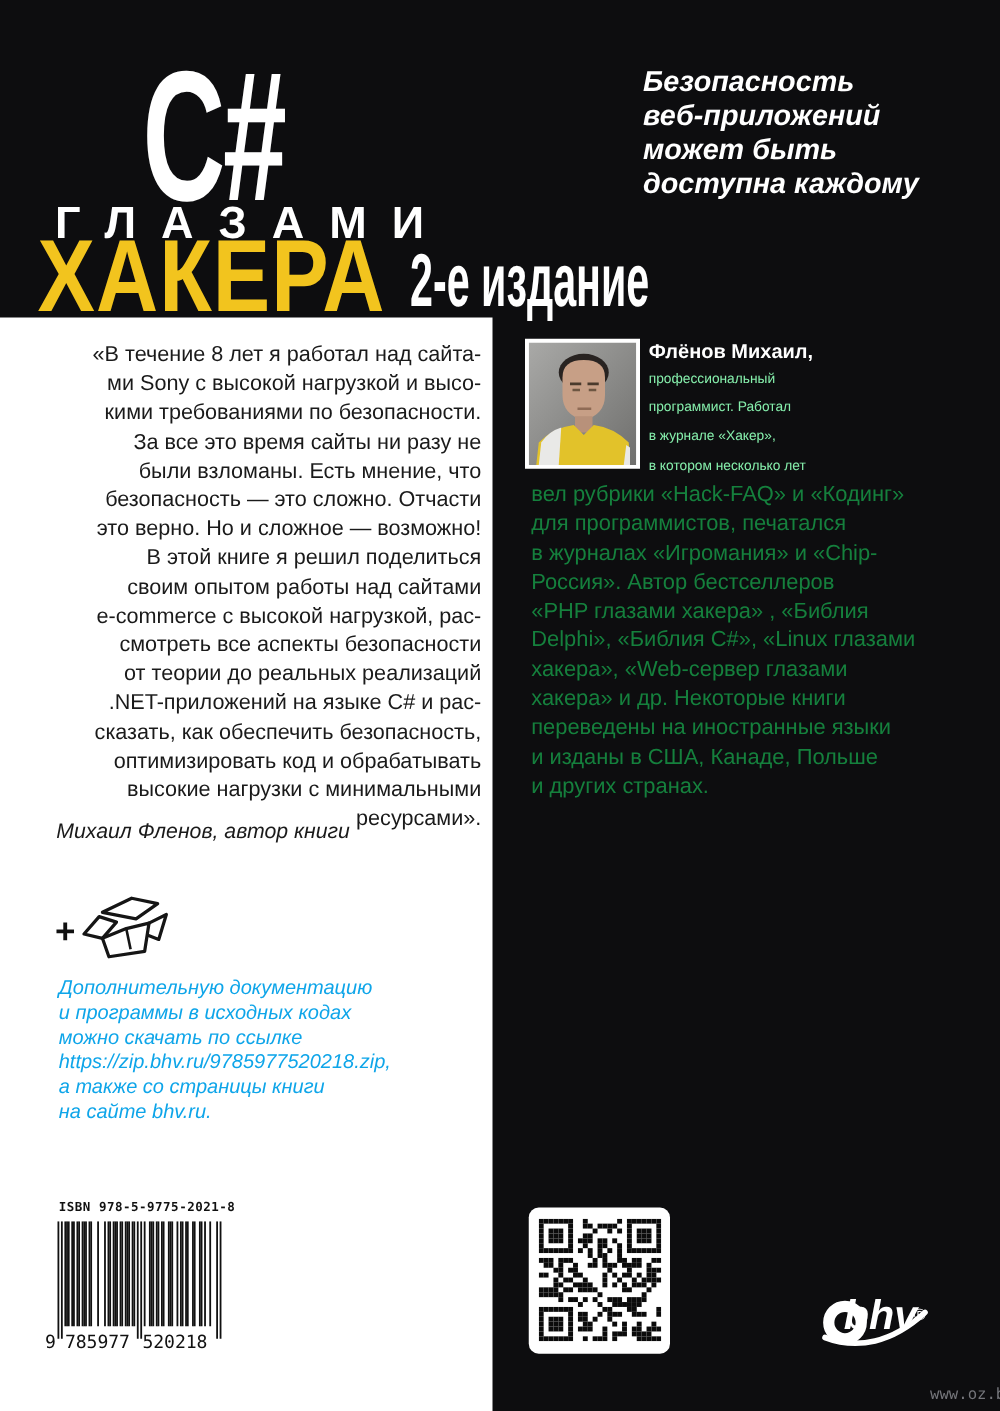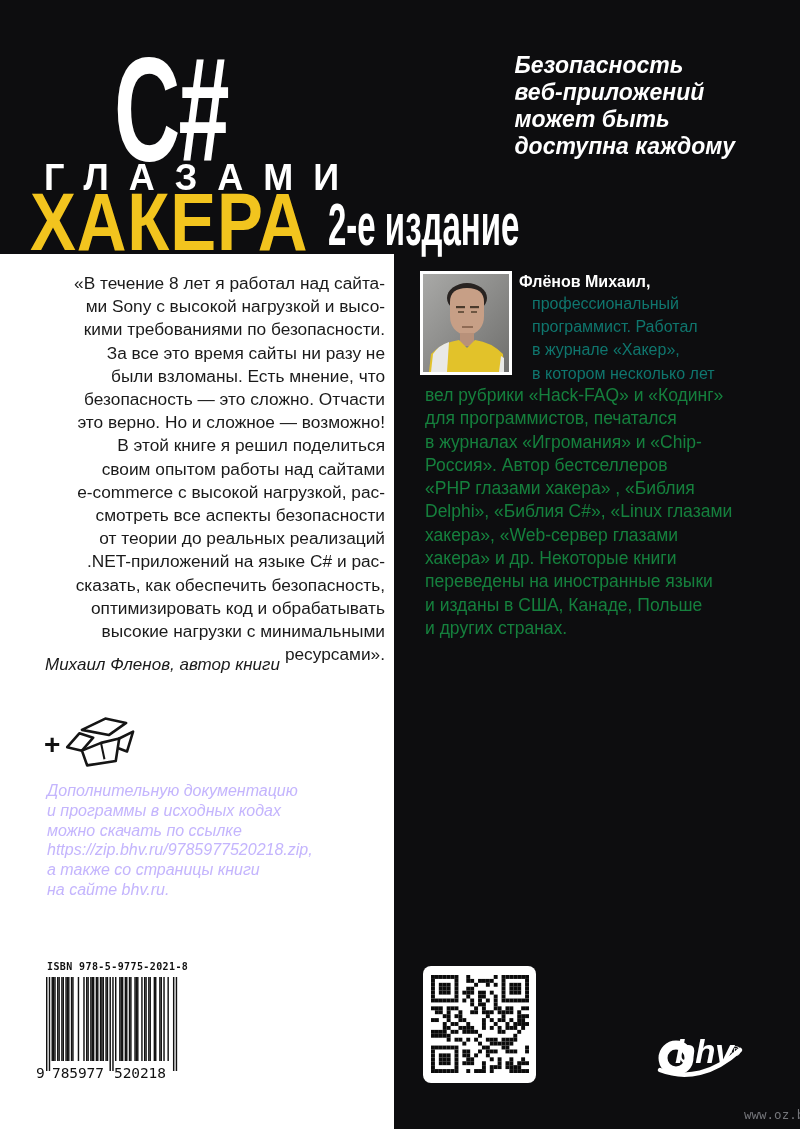--- a/index.html
+++ b/index.html
@@ -23,35 +23,35 @@
   .slogan{position:absolute;right:65px;top:52px;color:#fff;font-weight:bold;
     font-style:italic;font-size:23px;line-height:27px;}
   
   .panel{position:absolute;left:0;top:254px;width:394px;height:875px;background:#fff;}
   .quote{position:absolute;left:45px;top:272px;width:340px;color:#1a1a1a;
     font-size:17.3px;line-height:23.2px;text-align:right;}
   .signature{position:absolute;left:45px;top:655px;width:327px;text-align:left;
     font-style:italic;font-size:17px;color:#1a1a1a;}
   .plus{position:absolute;left:44px;top:731px;color:#111;font-size:28px;font-weight:bold;line-height:1;}
   .box-icon{position:absolute;left:63px;top:716px;}
-  .download{position:absolute;left:47px;top:781px;color:#c4b5fd;font-style:italic;
+  .download{position:absolute;left:47px;top:781px;color:#0ea5e9;font-style:italic;
     font-size:16px;line-height:19.8px;}
   .isbn-label{position:absolute;left:47px;top:961px;color:#111;font-weight:bold;
     font-family:"DejaVu Sans Mono",monospace;font-size:10px;letter-spacing:.4px;}
   .barcode{position:absolute;left:36px;top:977px;}
   .addr{position:absolute;left:228px;top:988px;color:#1c1c1c;font-weight:bold;
     font-size:13.5px;line-height:15.5px;}
   .addr .grp{margin-bottom:5px;}
   
   .photo{position:absolute;left:420px;top:271px;width:92px;height:104px;
     background:#fff;padding:3px;box-sizing:border-box;}
   .author-name{position:absolute;left:519px;top:270px;color:#ffffff;font-weight:bold;
     font-size:16px;line-height:23.2px;}
-  .bio-intro{position:absolute;left:532px;top:292px;color:#0f766e;
-    font-size:16px;line-height:23.2px;}
+  .bio-intro{position:absolute;left:519px;top:292px;color:#86efac;
+    font-size:11px;line-height:23.2px;}
   .bio-rest{position:absolute;left:425px;top:384px;width:360px;color:#15803d;
     font-size:17.5px;line-height:23.3px;}
   
   .qr{position:absolute;left:423px;top:966px;width:113px;height:117px;
     background:#fff;border-radius:8px;}
   .qr svg{position:absolute;left:8px;top:9px;}
   .bhv{position:absolute;left:646px;top:1016px;}
   .watermark{position:absolute;left:744px;top:1107px;color:#74757a;
     font-family:"DejaVu Sans Mono",monospace;font-size:12.5px;}
 </style>

